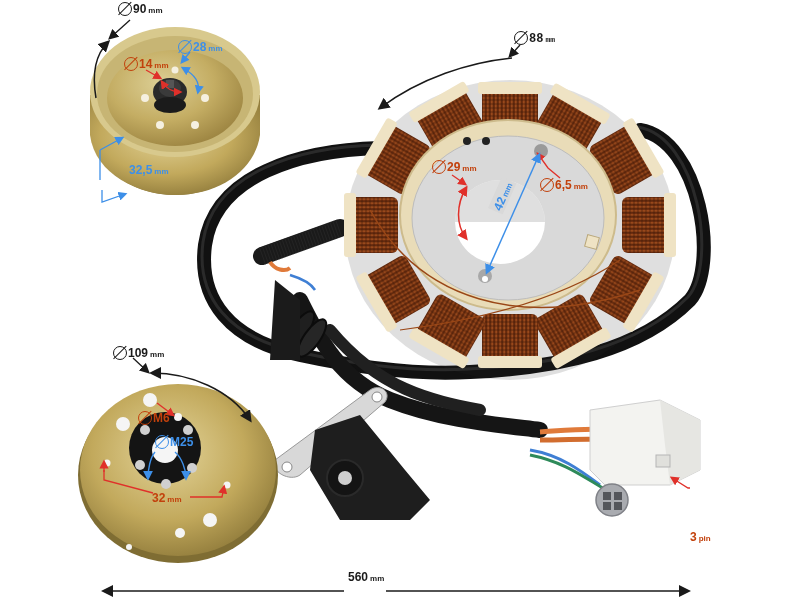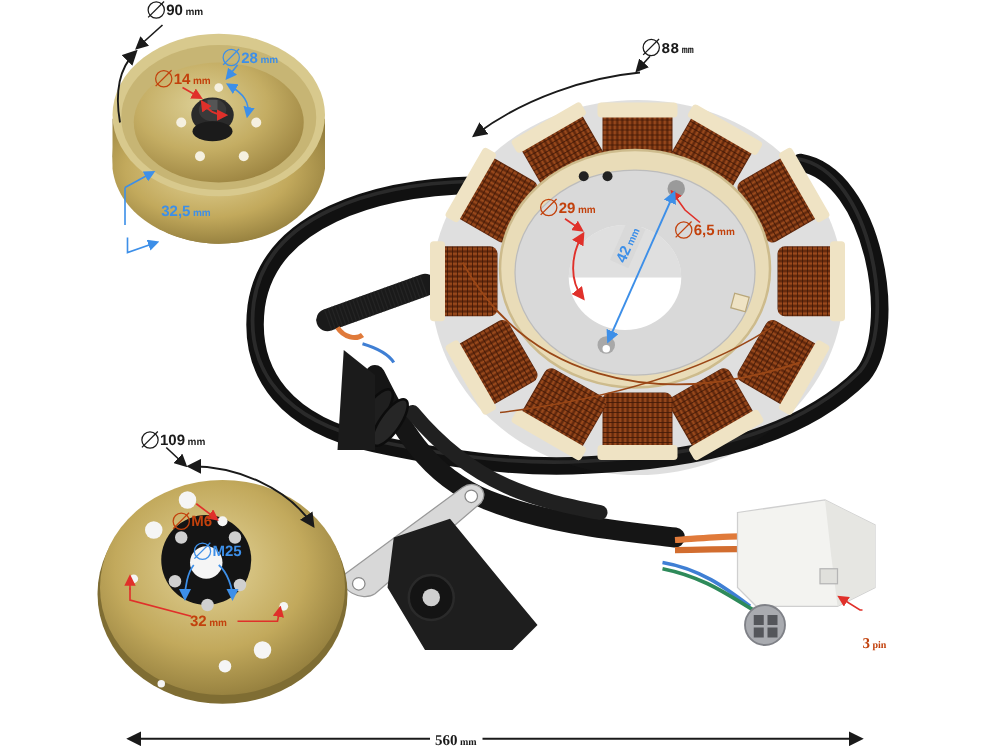--- a/index.html
+++ b/index.html
@@ -295,20 +295,20 @@
   <div class="label red" style="left:138px; top:390px;margin-top:19px;">
     <span class="dia"></span><span class="num">M6</span>
   </div>
   <div class="label blue" style="left:155px; top:433px;">
     <span class="dia"></span><span class="num">M25</span>
   </div>
   <div class="label red" style="left:152px; top:489px;">
     <span class="num">32</span><span class="unit">mm</span>
   </div>
 
-  <div class="label red" style="left:690px; top:506px;font-family:Liberation Serif, serif;">
+  <div class="label red" style="left:690px; top:528px;">
     <span class="num">3</span><span class="unit">pin</span>
   </div>
 
-  <div class="label black" style="left:348px; top:584px;font-family:Liberation Serif, serif;">
+  <div class="label black" style="left:348px; top:568px;">
     <span class="num">560</span><span class="unit">mm</span>
   </div>
 </div>
 
 </body></html>

